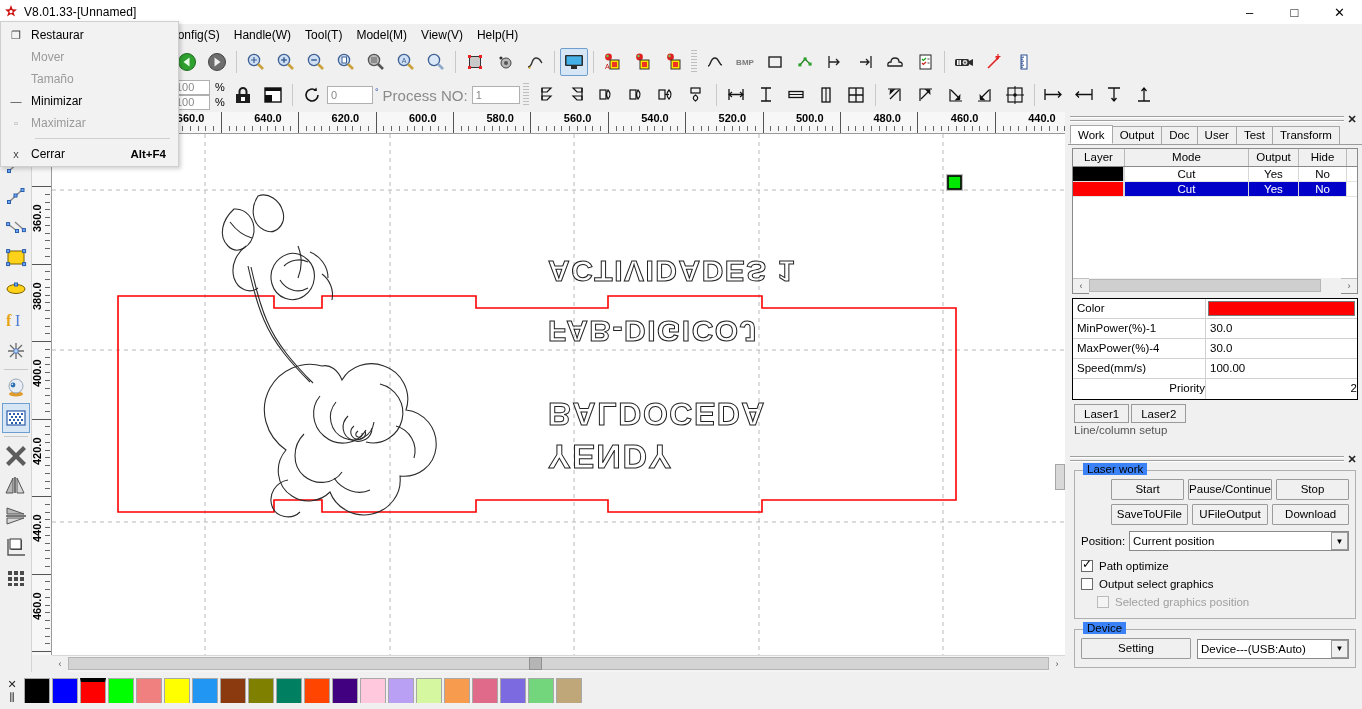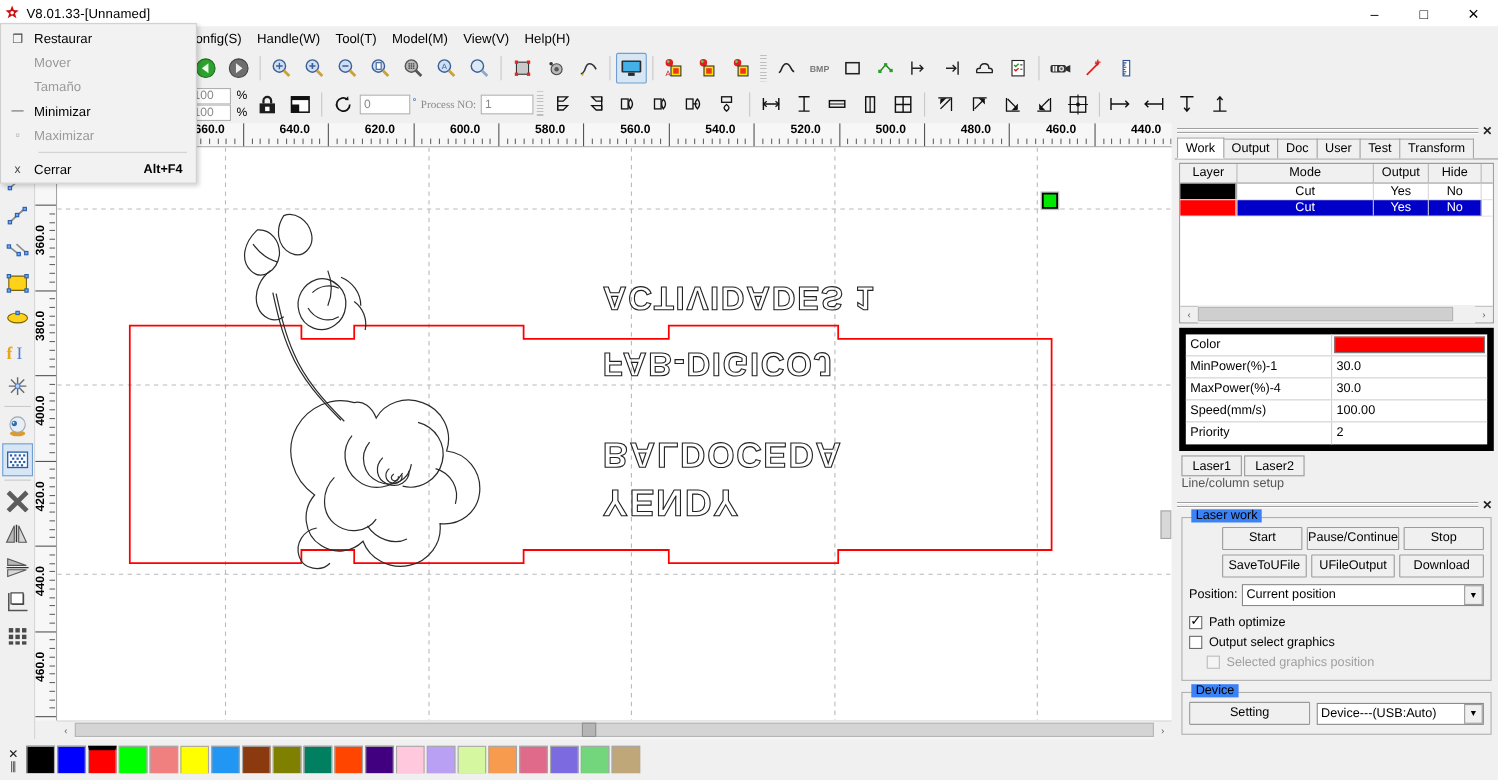--- a/index.html
+++ b/index.html
@@ -75,21 +75,21 @@
     width: 38px; height: 15px; border: 1px solid #b0b0b0; background: #fff;
     font-size: 11px; color: #8a8a8a; text-align: left; padding-left: 3px; line-height: 13px;
   }
   .pct { font-size: 11px; color: #000; width: 16px; text-align: center; }
   .pct-col { display: flex; flex-direction: column; height: 32px; justify-content: center; }
   .pct-col div { height: 15px; line-height: 15px; }
   .txtfield {
     height: 18px; border: 1px solid #b0b0b0; background: #fff;
     font-size: 11px; color: #8a8a8a; padding: 0 3px; line-height: 16px;
   }
-  .lbl-gray { font-size: 10px; color: #8a8a8a; margin: 0 4px; font-family: Liberation Serif, serif; }
+  .lbl-gray { font-size: 15px; color: #8a8a8a; margin: 0 4px; }
 
   
   .lefttools {
     position: absolute; left: 0; top: 112px; width: 32px; height: 560px;
     background: #f0f0f0; border-right: 1px solid #d4d4d4;
     display: flex; flex-direction: column; align-items: center; padding-top: 2px;
   }
   .lt-btn { width: 28px; height: 30px; display: flex; align-items: center; justify-content: center;
             margin-bottom: 1px; border: 1px solid transparent; }
   .lt-btn.pressed { background: #d6e6f5; border-color: #6f9fd0; }
@@ -156,23 +156,23 @@
   .c-layer { width: 52px; }
   .c-mode { width: 124px; }
   .c-out  { width: 50px; }
   .c-hide { width: 48px; }
   .swatch { width: 100%; height: 100%; }
   .lt-scroll { height: 15px; border-top: 1px solid #c0c0c0; background: #f0f0f0;
                display: flex; align-items: center; }
   .lt-scroll .sb-track { background: #f0f0f0; }
   .lt-scroll .sb-thumb { left: 0; width: 92%; background: #cfcfcf; }
 
-  .prop-table { margin: 4px 4px 0 4px; border: 6px solid #000000; background: #fff; }
+  .prop-table { margin: 4px 4px 0 4px; border: 1px solid #000000; background: #fff; }
   .prop-row { display: flex; height: 20px; border-bottom: 1px solid #d0d0d0; }
-  .prop-row:last-child { border-bottom: none; }
+  .prop-row:last-child { border-bottom: none; text-align: right; }
   .prop-key { width: 133px; font-size: 11.5px; line-height: 19px; padding-left: 4px;
               border-right: 1px solid #d0d0d0; color: #000; }
   .prop-val { flex: 1; font-size: 11.5px; line-height: 19px; padding-left: 4px; color: #000; }
   .prop-color { margin: 2px; height: 15px; flex: 1; border: 1px solid #7a7a7a; }
 
   .laser-tabs { display: flex; margin: 4px 0 0 6px; }
   .ltab { height: 19px; line-height: 18px; padding: 0 9px; font-size: 11.5px;
           border: 1px solid #9a9a9a; background: #f0f0f0; margin-right: 2px; color: #000; }
   .cut-line { margin: 1px 6px 0 6px; font-size: 11.5px; color: #555; overflow: hidden; height: 12px; }
 

